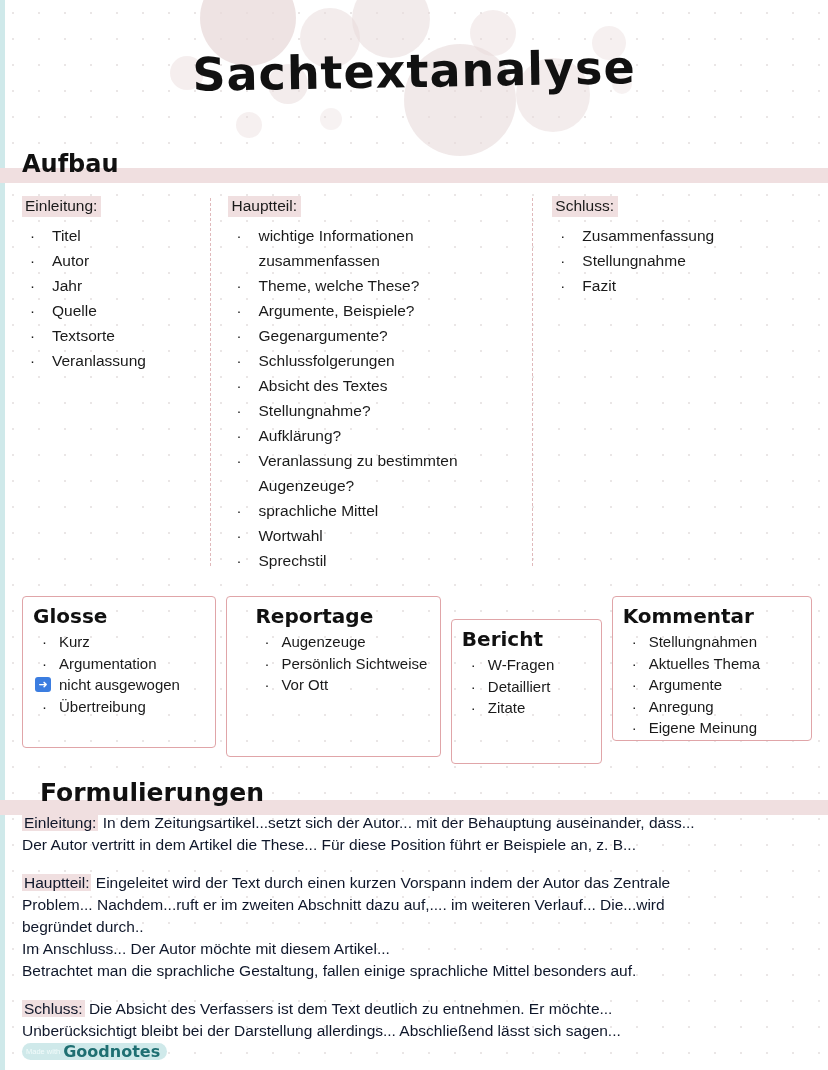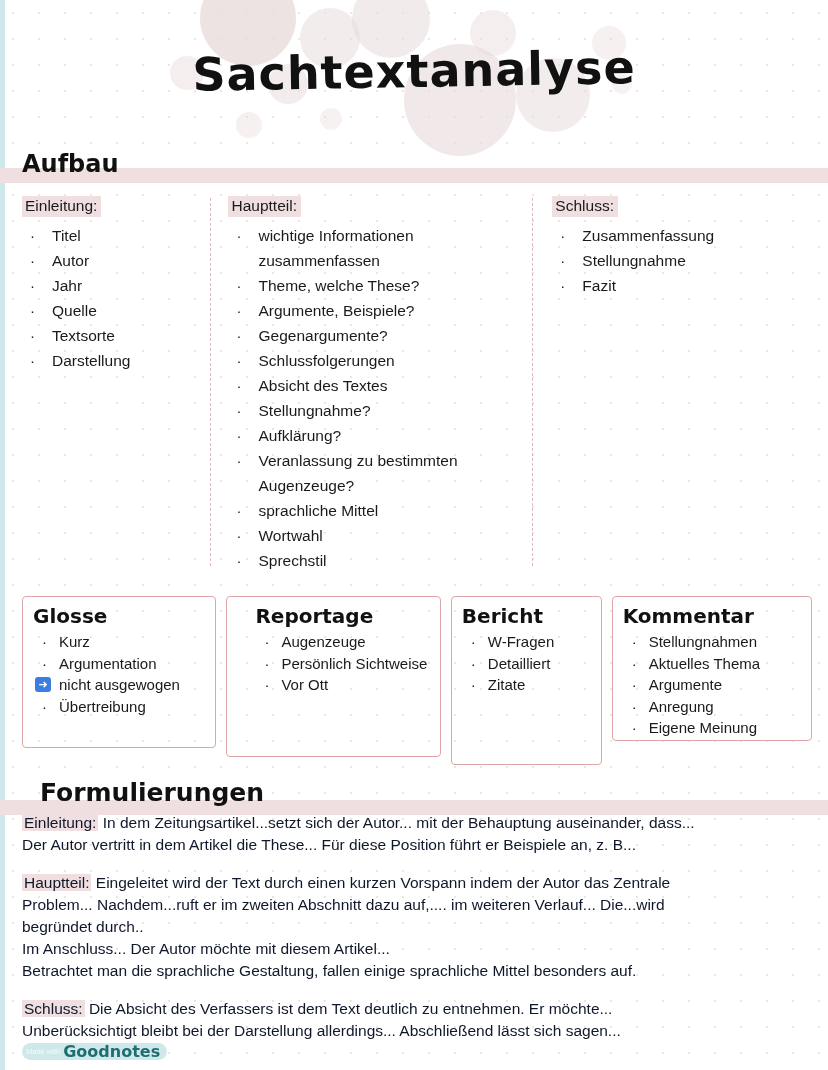--- a/index.html
+++ b/index.html
@@ -165,21 +165,21 @@
     font-family: "DejaVu Sans", sans-serif;
     font-weight: bold;
     font-size: 20px;
     color: #111;
     margin-bottom: 3px;
   }
   .box ul.bl li { font-size: 15px; line-height: 21.5px; padding-left: 26px; }
   .box ul.bl li .dot { left: 9px; }
   .box1 { width: 196px; height: 152px; }
   .box2 { width: 216px; height: 161px; padding-left: 28px; }
-  .box3 { width: 152px; height: 169px; }
+  .box3 { width: 152px; height: 145px; margin-top: 23px; }
   .box4 { width: 202px; height: 145px; }
   .arrow-ico {
     position: absolute;
     left: 2px;
     top: 3px;
     width: 16px;
     height: 15px;
     background: #3b7de0;
     border-radius: 3px;
     color: #fff;
@@ -271,21 +271,21 @@
   <div class="cols">
 
     <div class="col col1">
       <div class="col-head">Einleitung:</div>
       <ul class="bl">
         <li><span class="dot">·</span><span>Titel</span></li>
         <li><span class="dot">·</span><span>Autor</span></li>
         <li><span class="dot">·</span><span>Jahr</span></li>
         <li><span class="dot">·</span><span>Quelle</span></li>
         <li><span class="dot">·</span><span>Textsorte</span></li>
-        <li><span class="dot">·</span><span>Darstellung</span></li>
+        <li><span class="dot">·</span><span>Veranlassung</span></li>
       </ul>
     </div>
 
     <div class="col col2">
       <div class="vline vline2"></div>
       <div class="col-head">Hauptteil:</div>
       <ul class="bl">
         <li><span class="dot">·</span><span>wichtige Informationen</span></li>
         <li class="cont"><span>zusammenfassen</span></li>
         <li><span class="dot">·</span><span>Theme, welche These?</span></li>

